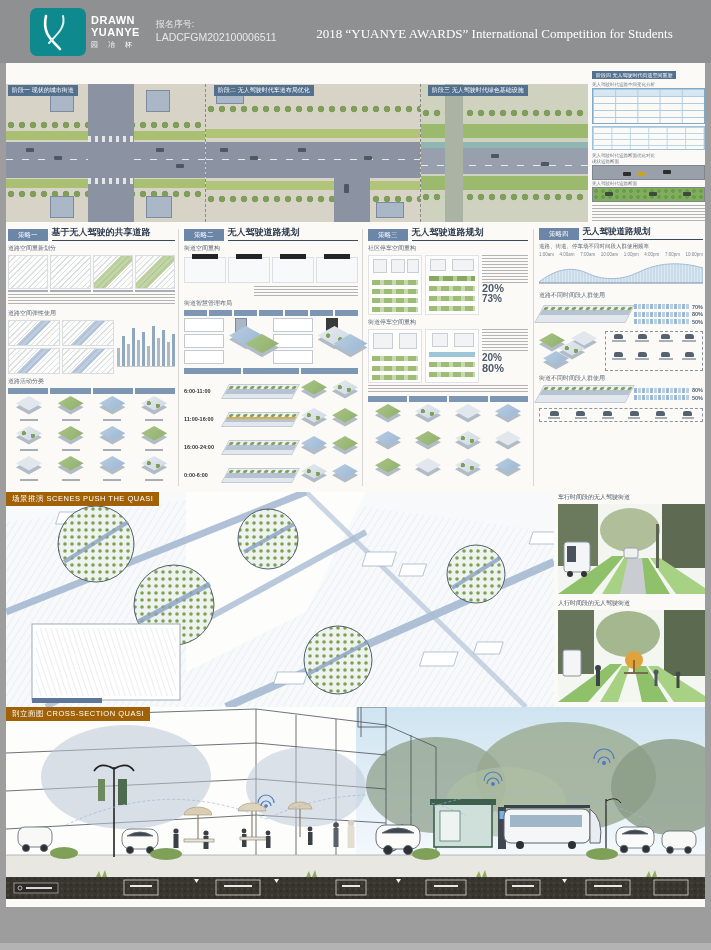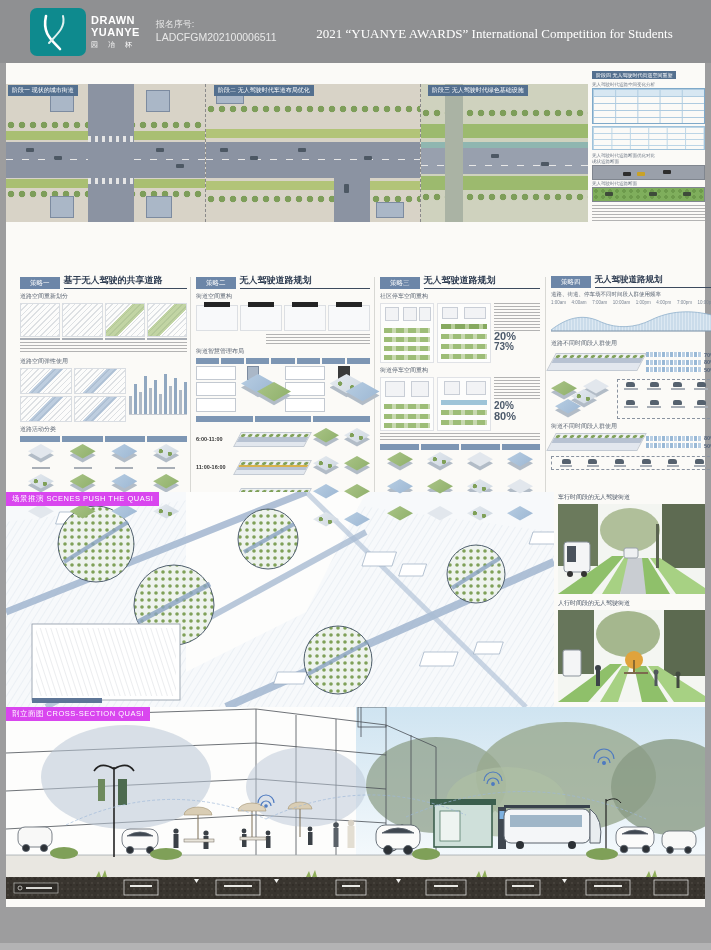--- a/index.html
+++ b/index.html
@@ -52,21 +52,21 @@
        background-size:100% 7px,20% 100%,100% 100%;}
   .tblgrid2{border:1px solid #9fc2da;height:22px;
        background-image:linear-gradient(#bcd5e6 1px,transparent 1px),
          linear-gradient(90deg,#bcd5e6 1px,transparent 1px);
        background-size:100% 6px,16.6% 100%;}
   .sec-strip{position:relative;height:13px;background:#9aa0aa;border:1px solid #80868f;}
   .sec-strip.green{background:#7fae5c;
        background-image:radial-gradient(circle at 3px 3px,#6d9a4c 1.6px,transparent 2px);
        background-size:7px 6px;}
   
-  .strat{position:absolute;left:12px;top:162px;width:646px;height:265px;margin-top:48px;}
+  .strat{position:absolute;left:0;top:162px;width:646px;height:265px;}
   .s-panel{position:absolute;top:0;bottom:0;padding:0 2px;box-sizing:border-box;}
   .s-vline{position:absolute;top:4px;bottom:4px;width:0;border-left:1px solid #d8d8d4;}
   .s-head{display:flex;align-items:flex-end;gap:4px;margin:1px 0 3px;}
   .s-tag{background:#6c86a8;color:#fff;font-size:6.5px;padding:1.5px 10px;}
   .s-title{flex:1;font-size:9px;font-weight:bold;color:#2f3d52;
            border-bottom:1.5px solid #3c4a5e;padding-bottom:1px;}
   .s-sub{font-size:6px;color:#5a6472;margin:3px 0 2px;}
   .throw{display:flex;gap:2px;}
   .th{flex:1;height:32px;border:1px solid #d9dde2;background:#fcfcfb;position:relative;
       background-image:repeating-linear-gradient(135deg,rgba(150,160,172,.30) 0 1px,transparent 1px 4px);}
@@ -116,21 +116,21 @@
   .dots{height:5px;width:56px;
       background:repeating-linear-gradient(90deg,#9ab9d6 0 3px,#fff 3px 4px,#b9cfe4 4px 7px,#fff 7px 8px);}
   .dpct{font-size:5.5px;font-weight:bold;color:#51617a;}
   .icnbox{border:1px dashed #8a93a0;padding:2px;display:grid;
       grid-template-columns:repeat(4,1fr);gap:2px;}
   .icn{display:flex;flex-direction:column;align-items:center;gap:1px;}
   .icn b{width:9px;height:5px;background:#55616e;border-radius:2px 3px 1px 1px;}
   
   .scenes{position:absolute;left:0;top:429px;width:699px;height:215px;}
   .axon{position:absolute;left:0;top:0;width:548px;height:215px;background:#f6f8fa;overflow:hidden;}
-  .banner-tag{position:absolute;z-index:9;background:#d946ef;color:#fff;font-size:7.5px;
+  .banner-tag{position:absolute;z-index:9;background:#a16207;color:#fff;font-size:7.5px;
       padding:2px 6px;letter-spacing:.5px;}
   .rcol{position:absolute;left:552px;top:0;width:147px;}
   .rcap{font-size:6px;color:#44506033;color:#445060;margin:1px 0 2px;}
   .rimg{width:147px;display:block;}
   
   .sect{position:absolute;left:0;top:644px;width:699px;height:196px;}
   .footer-strip{position:absolute;left:0;right:0;bottom:0;height:7px;background:#b3b3b4;}
 </style>
 </head>
 <body>
@@ -147,21 +147,21 @@
     <div class="logo-text">
       <div class="logo-l1">DRAWN</div>
       <div class="logo-l2">YUANYE</div>
       <div class="logo-l3">园 冶 杯</div>
     </div>
     <div class="reg">
       <div class="reg-label">报名序号:</div>
       <div class="reg-num">LADCFGM202100006511</div>
     </div>
     <div class="titles">
-      <div class="title-en">2021 “YUANYE AWARDS” International Competition for  Students</div>
+      <div class="title-en">2018 “YUANYE AWARDS” International Competition for  Students</div>
     </div>
   </div>
 
   <div class="poster">
 
     <div class="mp">
 
       <div class="mp-panel" style="left:0;width:199px;">
         <div class="verge" style="top:47px;"></div>
           <div class="verge" style="top:95px;"></div>

